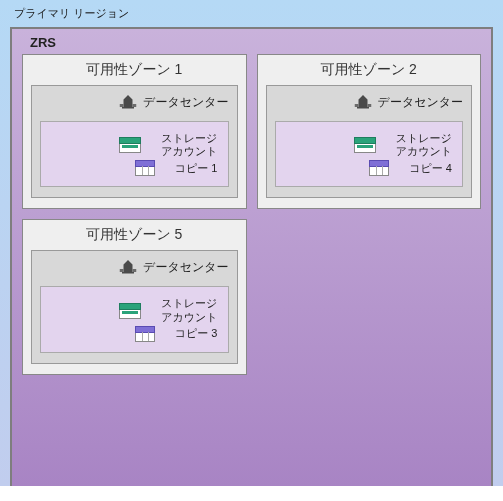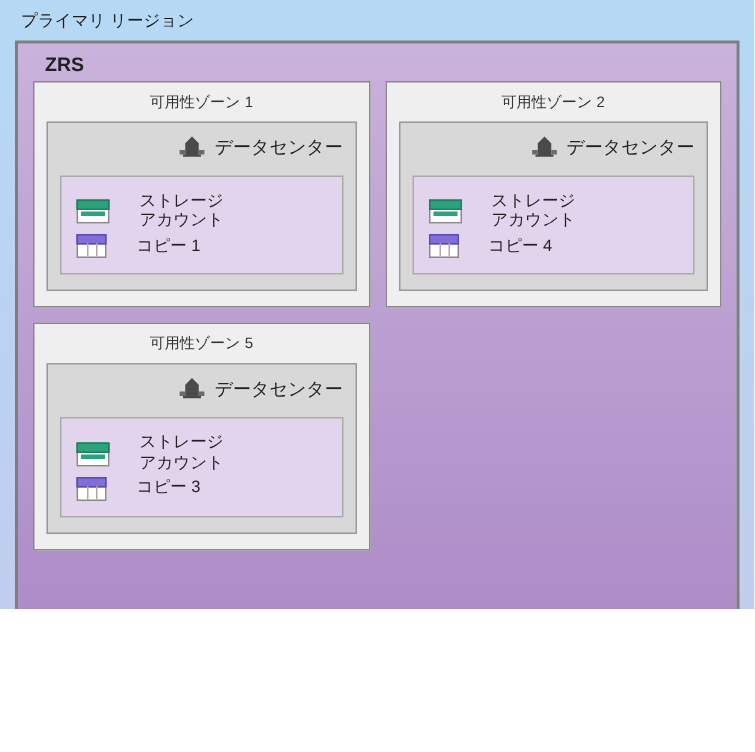--- a/index.html
+++ b/index.html
@@ -2,21 +2,21 @@
 <html><head>
 <meta charset="utf-8">
 <style>
   * { box-sizing: border-box; margin: 0; padding: 0; }
   body {
     font-family: "Segoe UI", "Yu Gothic UI", Meiryo, sans-serif;
     background: #fff;
   }
   .region {
     width: 503px;
-    height: 406px;
+    height: 486px;
     background: linear-gradient(180deg, #b5d9f5 0%, #c1cdee 100%);
     padding: 6px 10px 10px 10px;
   }
   .region-title {
     font-size: 11px;
     color: #1a1a1a;
     margin-bottom: 6px;
     margin-left: 4px;
   }
   .zrs-box {
@@ -38,21 +38,21 @@
     grid-template-columns: 1fr 1fr;
     gap: 10px;
   }
   .zone {
     background: #efefef;
     border: 1px solid #888;
     padding: 6px 8px 10px 8px;
   }
   .zone-title {
     text-align: center;
-    font-size: 10px;
+    font-size: 14px;
     color: #333;
     margin-bottom: 6px;
   }
   .dc {
     background: #d8d8d8;
     border: 1px solid #999;
     padding: 6px 8px 10px 8px;
   }
   .dc-header {
     display: flex;
@@ -66,20 +66,21 @@
   .storage-box {
     background: #e3d4ee;
     border: 1px solid #aaa;
     padding: 8px 10px;
   }
   .row {
     display: flex;
     align-items: center;
     gap: 20px;
     margin: 2px 0;
+    justify-content: flex-end;
   }
   .row .txt {
     font-size: 11px;
     color: #222;
     line-height: 1.2;
   }
   .row .txt div { white-space: nowrap; }
   .icon { flex-shrink: 0; }
   
   .dc-icon {

